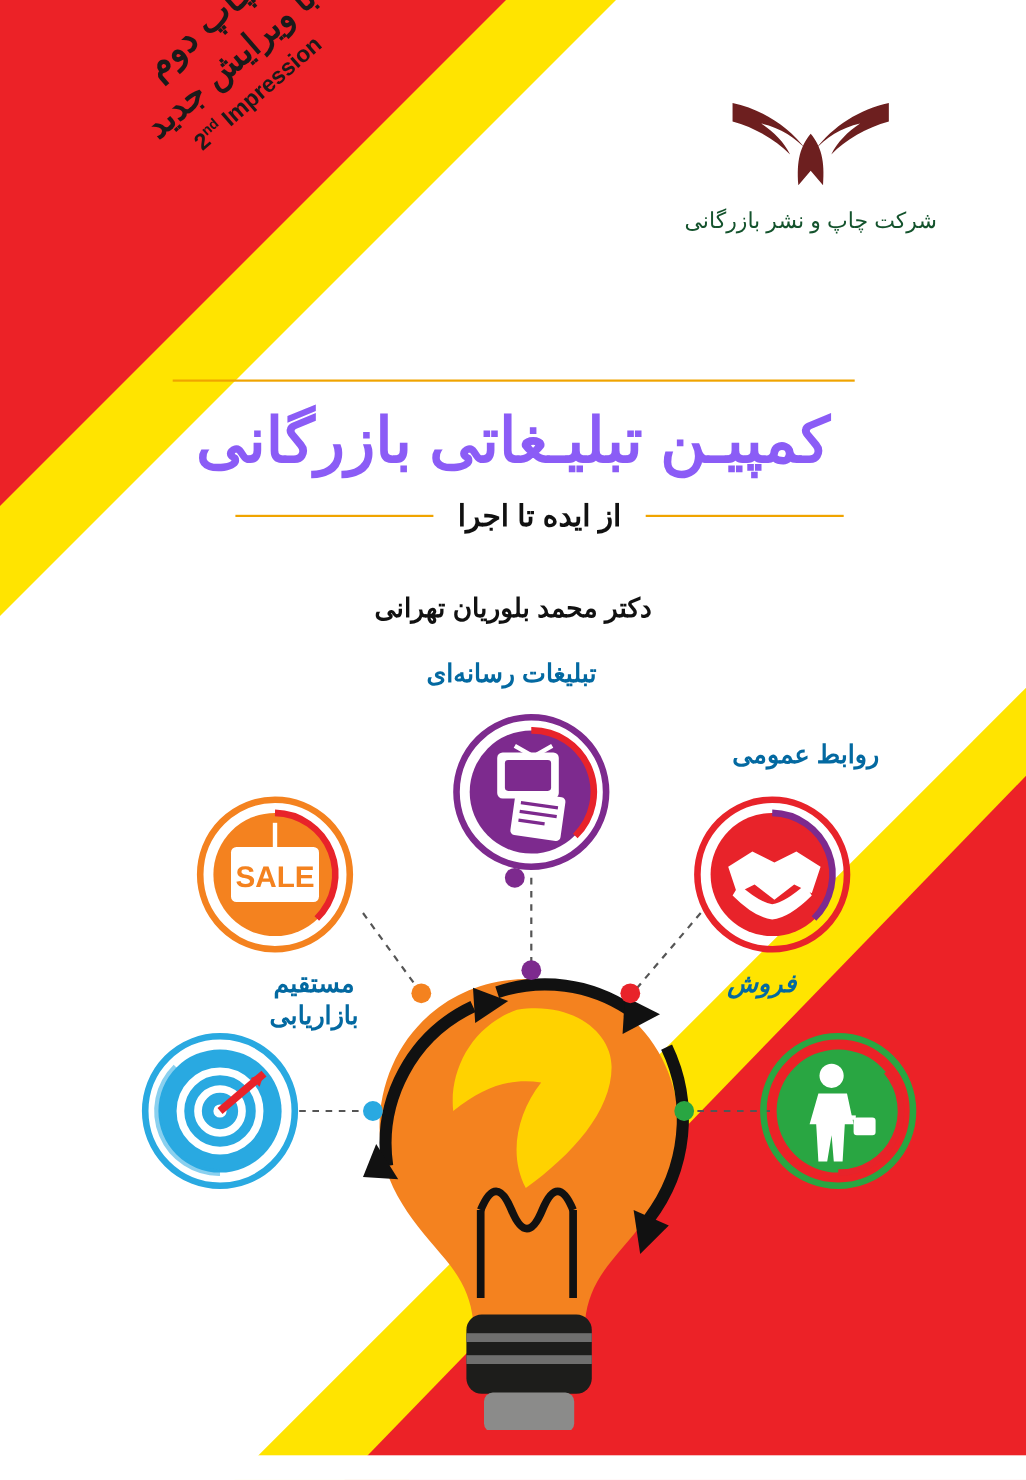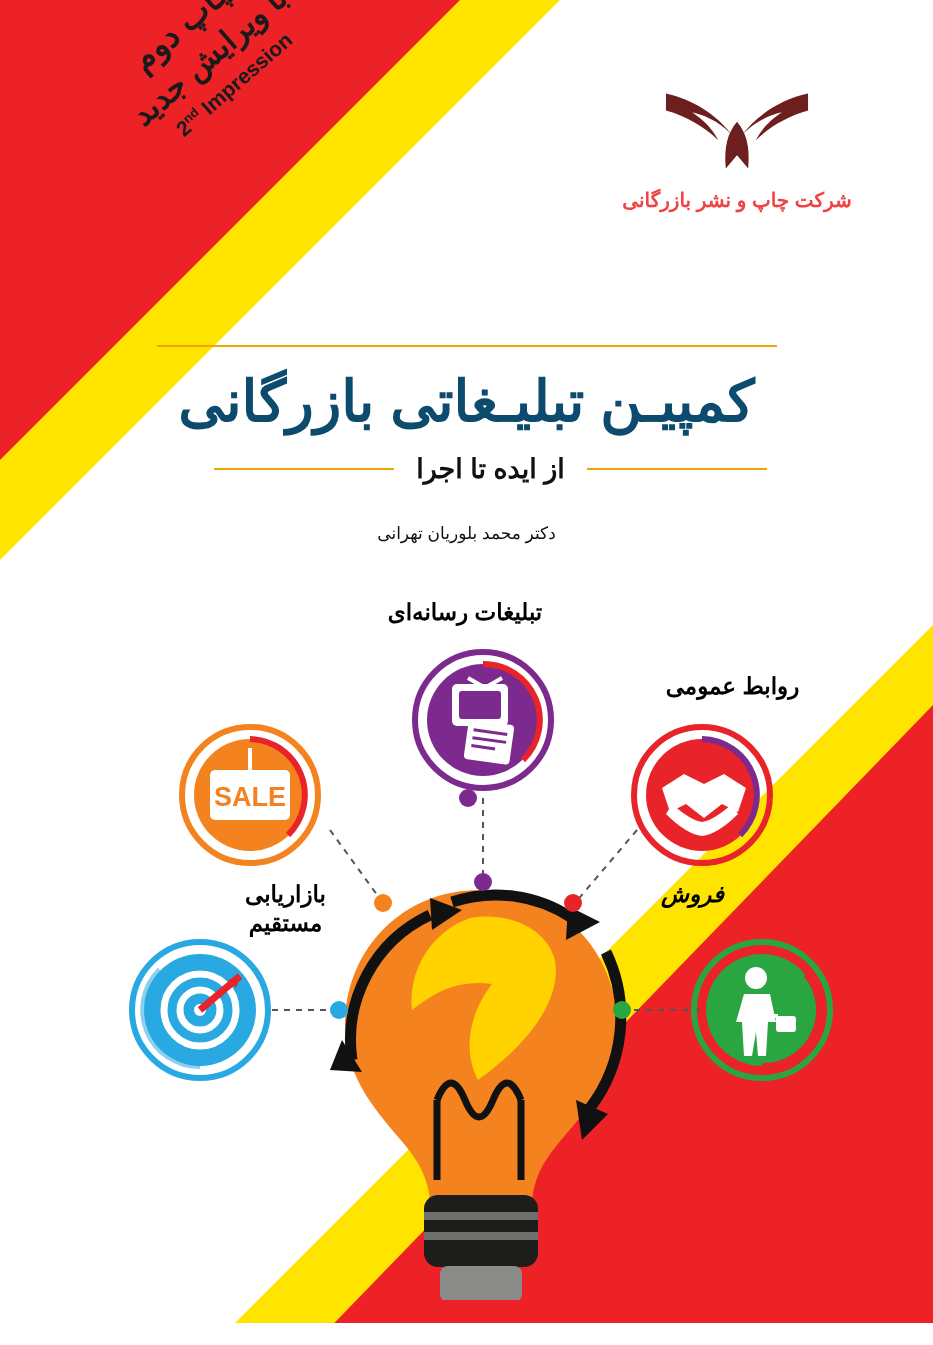--- a/index.html
+++ b/index.html
@@ -104,42 +104,42 @@
     text-align: center;
   }
   .publisher .mark {
     width: 190px;
     height: 86px;
     margin: 0 auto 14px auto;
     display: block;
   }
   .publisher .pub-name {
     font-size: 20px;
-    font-weight: 700;
-    color: #ef4444;
+    font-weight: 400;
+    color: #14532d;
     letter-spacing: 0;
   }
 
   
   .title-block {
     position: absolute;
     left: 0; right: 0;
     top: 345px;
     text-align: center;
   }
   .rule {
     width: 620px;
     height: 2px;
     background: #f0a400;
     margin: 0 auto;
   }
   .main-title {
     font-size: 57px;
     font-weight: 700;
-    color: #0c4a6e;
+    color: #8b5cf6;
     margin: 22px 0 18px 0;
     line-height: 1.15;
     letter-spacing: -1px;
   }
   .subtitle-row {
     display: flex;
     align-items: center;
     justify-content: center;
     gap: 22px;
     margin-top: 6px;
@@ -150,40 +150,40 @@
     height: 2px;
     background: #f0a400;
   }
   .subtitle {
     font-size: 27px;
     font-weight: 700;
     color: #111111;
     white-space: nowrap;
   }
   .author {
-    font-size: 17px;
-    font-weight: 400;
+    font-size: 24px;
+    font-weight: 700;
     color: #111111;
-    margin-top: 38px;
+    margin-top: 54px;
   }
 
   
   .diagram {
     position: absolute;
     left: 0; top: 580px;
     width: 933px;
     height: 720px;
   }
   .diagram svg { display: block; }
 
   .node-label {
     position: absolute;
     font-size: 23px;
     font-weight: 700;
-    color: #000000;
+    color: #0369a1;
     text-align: center;
     line-height: 1.25;
     white-space: nowrap;
   }
   .lbl-media   { left: 345px; top: 18px; width: 240px; }
   .lbl-promo   { left: 148px; top: 92px; width: 210px; }
   .lbl-pr      { left: 625px; top: 92px; width: 215px; }
   .lbl-direct  { left: 198px; top: 300px; width: 175px; }
   .lbl-sales   { left: 605px; top: 300px; width: 175px; font-style: italic; }
 </style>
@@ -326,21 +326,21 @@
           <path d="M744 414 h26 l6 28 l-8 0 l-2 34 h-8 l-2 -24 l-4 24 h-8 l-2 -34 l-6 0 Z"></path>
           <rect x="776" y="436" width="20" height="16" rx="3"></rect>
           <path d="M770 436 l8 0" stroke="#ffffff" stroke-width="4"></path>
         </g>
       </g>
     </svg>
 
     <div class="node-label lbl-media">تبلیغات رسانه‌ای</div>
     <div class="node-label lbl-pr">روابط عمومی</div>
     <div class="node-label lbl-direct">
+      <div>مستقیم</div>
       <div>بازاریابی</div>
-      <div>مستقیم</div>
     </div>
     <div class="node-label lbl-sales">
       <div>فروش</div>
     </div>
   </div>
 
 </div>
 
 </body></html>

